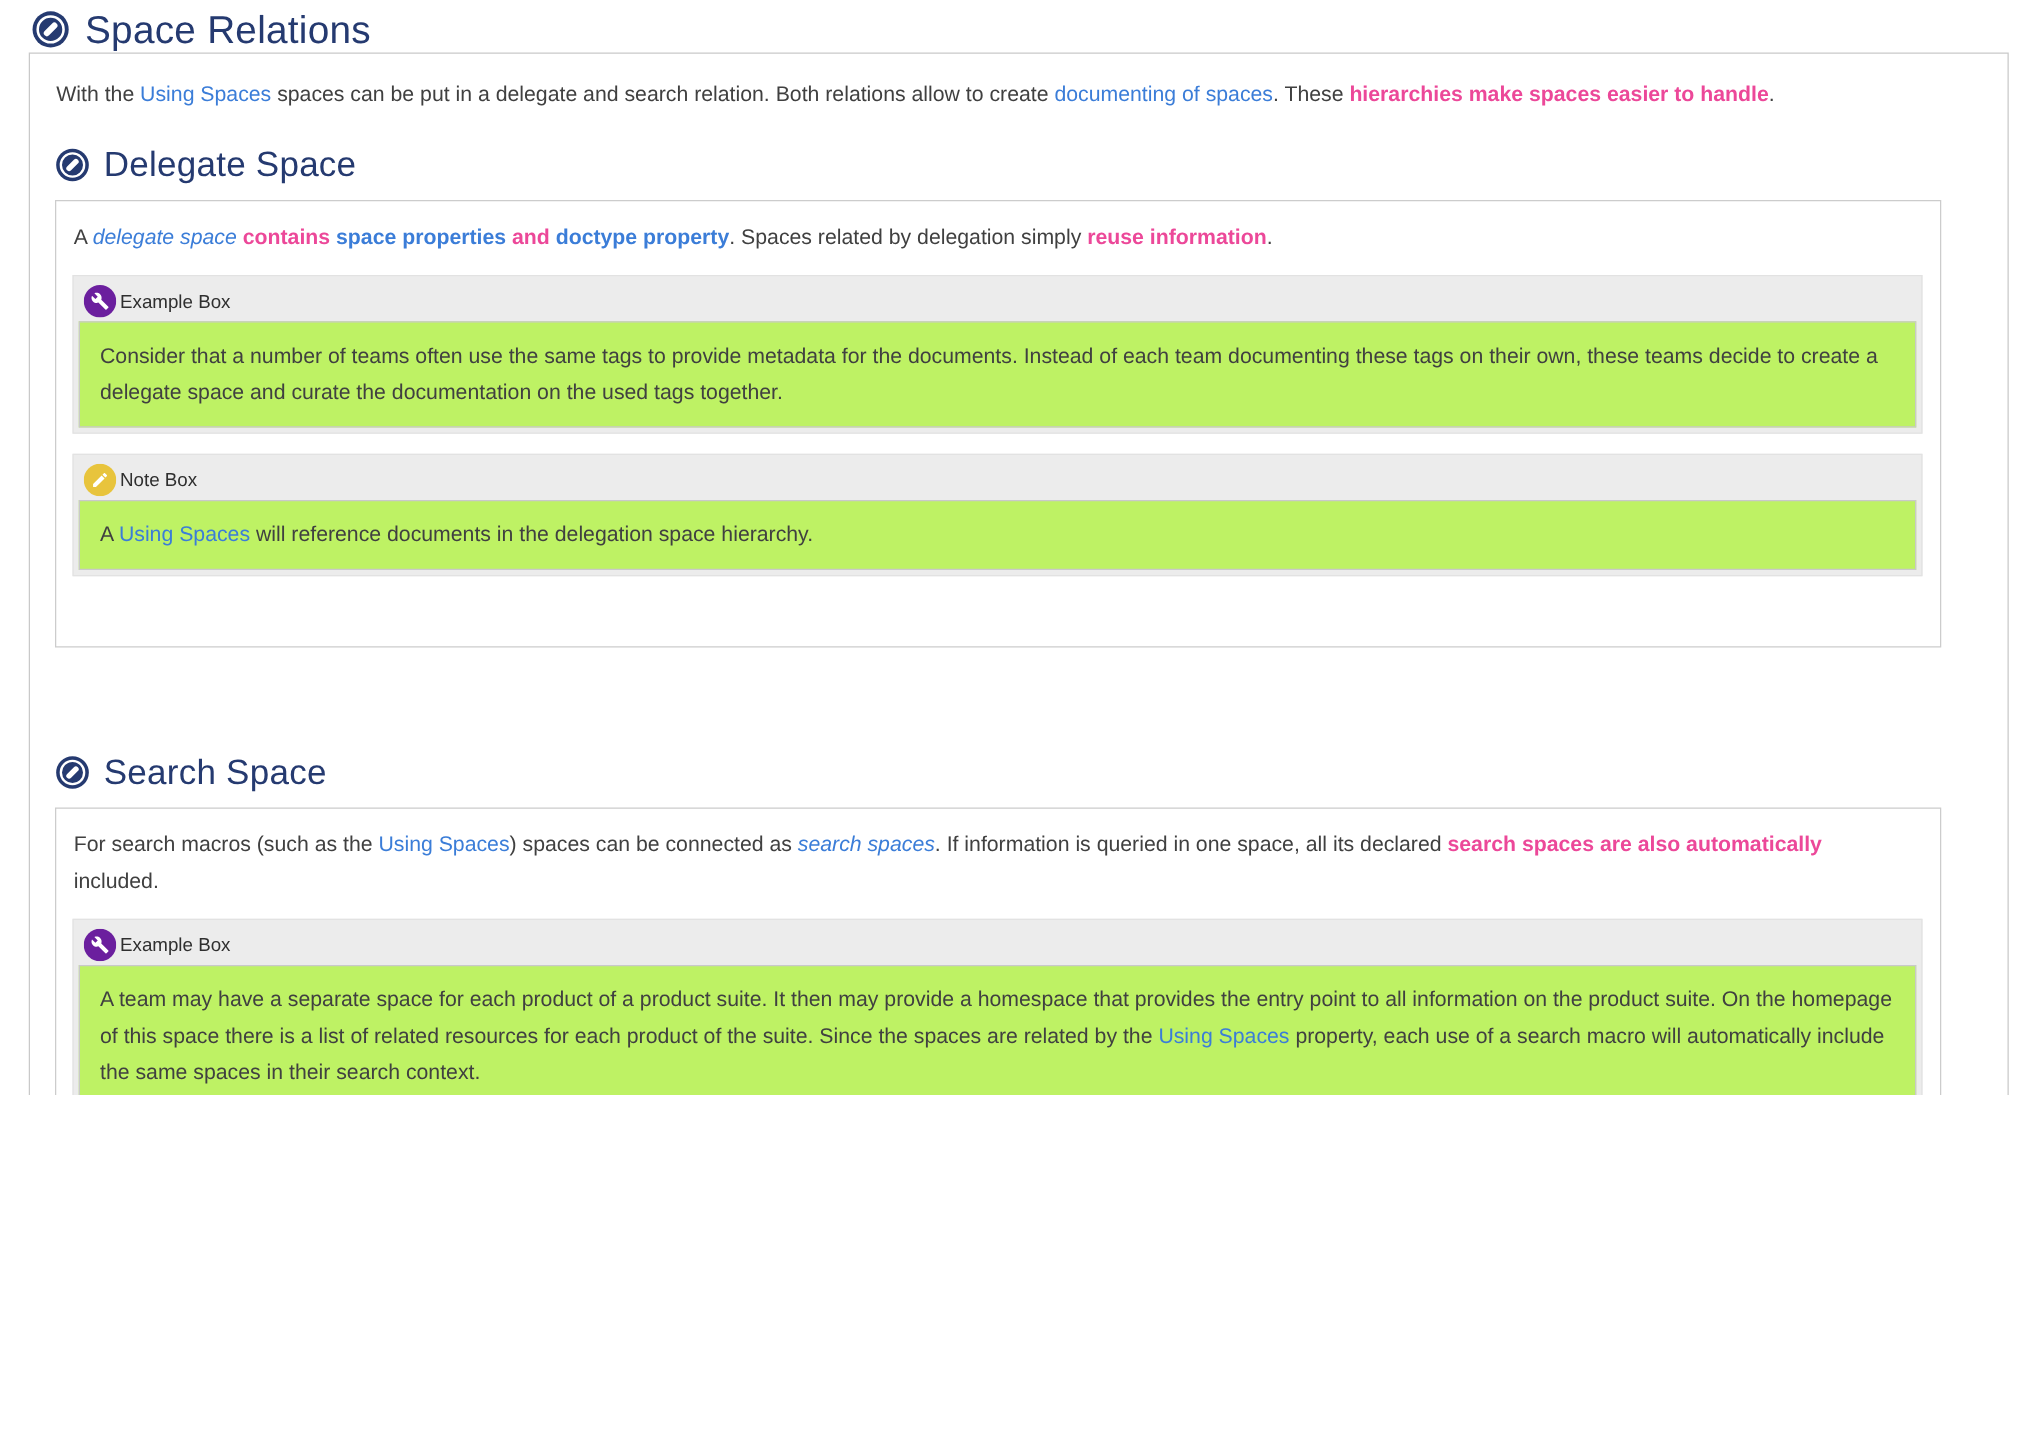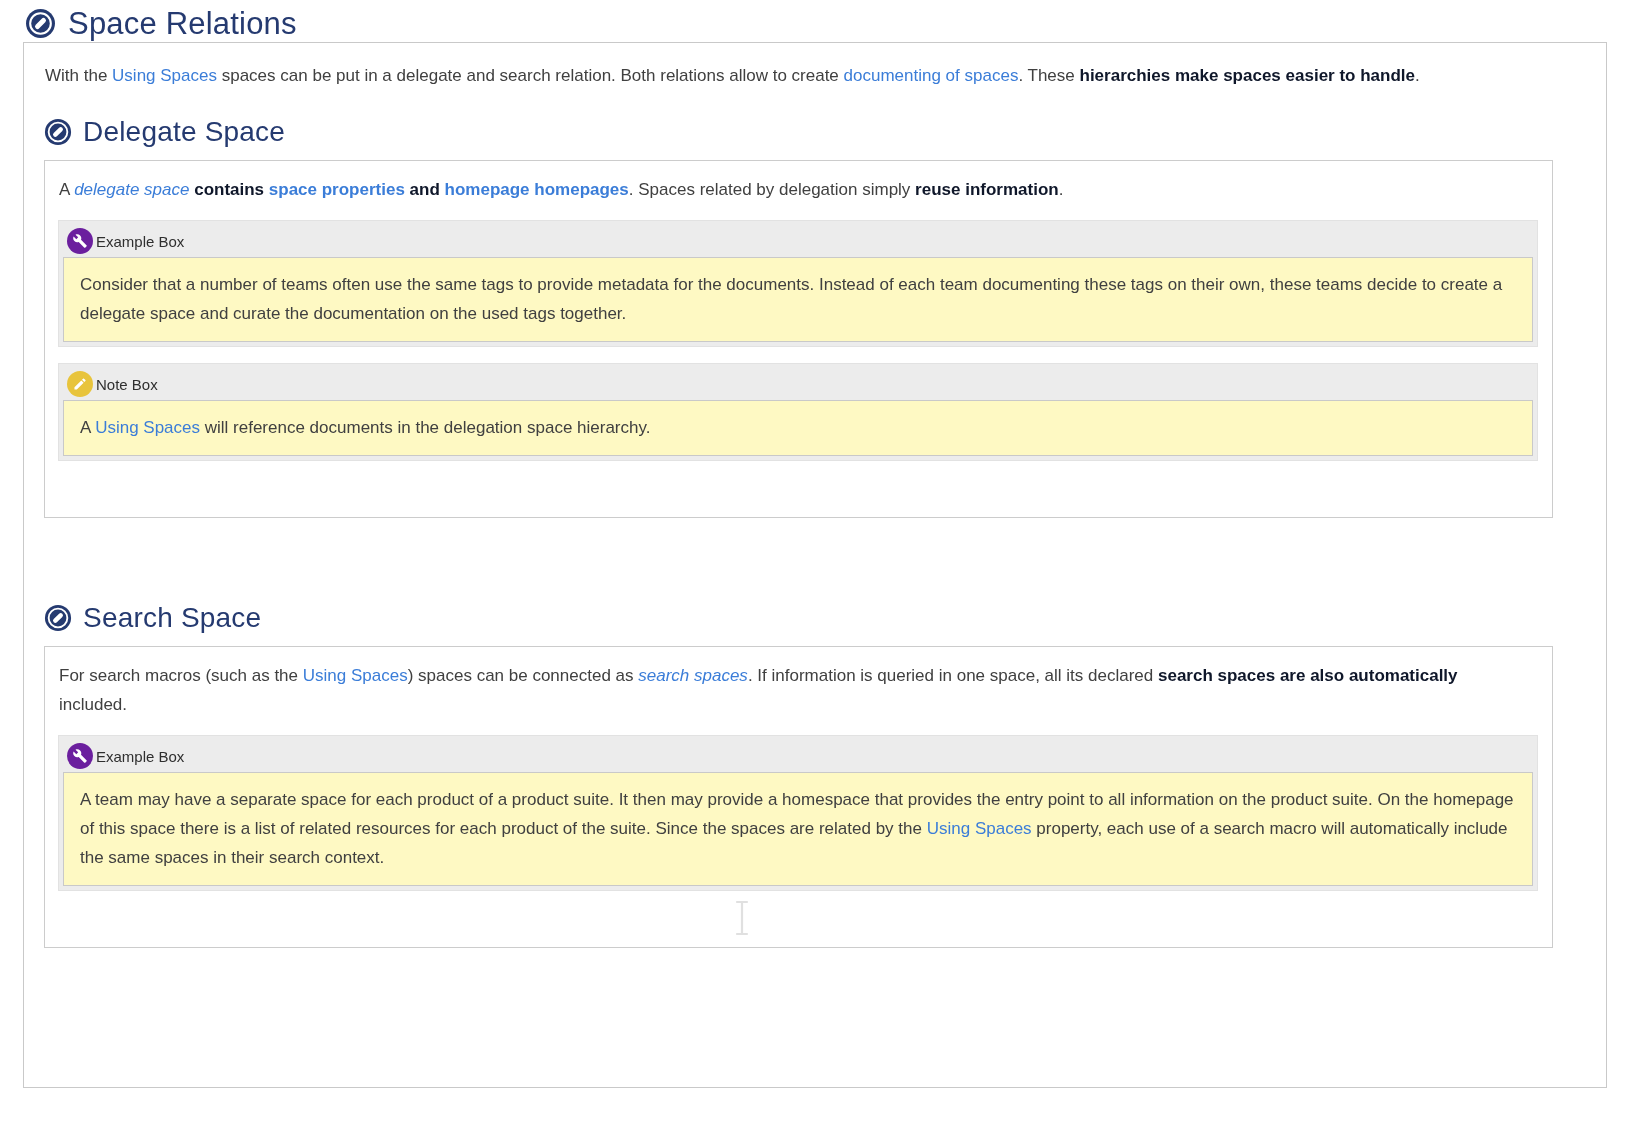--- a/index.html
+++ b/index.html
@@ -3,21 +3,21 @@
 <meta charset="utf-8">
 <style>
   * { box-sizing: border-box; }
   html, body {
     margin: 0; padding: 0;
     width: 1628px; height: 1144px;
     background: #ffffff;
     font-family: "Liberation Sans", sans-serif;
     color: #404040;
   }
-  .page { position: relative; width: 1628px; height: 1144px; overflow: hidden; }
+  .page { position: relative; width: 1628px; height: 876px; overflow: hidden; }
 
   
   .h1row { display: flex; align-items: center; gap: 12px; padding: 7px 0 0 25px; height: 40px; }
   .h1txt { font-size: 31px; font-weight: 500; color: #253a70; letter-spacing: 0.2px; }
   .h2row { display: flex; align-items: center; gap: 11px; margin: 26px 0 10px 0; }
   .h2row.search-gap { margin-top: 84px; }
   .h2txt { font-size: 28px; font-weight: 500; color: #253a70; letter-spacing: 0.2px; }
   .hicon { display: inline-flex; flex: 0 0 auto; }
 
   
@@ -28,21 +28,21 @@
     padding: 14px 20px 56px 20px;
     min-height: 1046px;
   }
 
   .body { font-size: 17px; line-height: 29px; color: #404040; margin: 0; }
   .intro { margin: 4px 0 0 1px; max-width: 1462px; }
 
   .lnk { color: #3b7dd8; text-decoration: none; cursor: pointer; }
   .lnk.it { font-style: italic; }
   .lnk.b { font-weight: bold; }
-  .bld { font-weight: bold; color: #0f172a; }
+  .bld { font-weight: bold; color: #ec4899; }
 
   .section-box {
     border: 1px solid #cccccc;
     background: #ffffff;
     margin: 12px 0 0 0;
     padding: 12px 14px 56px 13px;
     max-width: 1509px;
   }
   .section-box .para { margin: 2px 0 0 1px; max-width: 1462px; }
   .section-box .para2 { margin: 22px 0 0 1px; max-width: 1462px; }
@@ -50,21 +50,21 @@
   
   .macro {
     background: #ececec;
     border: 1px solid #e2e2e2;
     margin: 16px 0 0 0;
     padding: 4px;
   }
   .macro-header { display: flex; align-items: center; gap: 3px; height: 32px; padding: 0 4px; }
   .macro-title { font-size: 15px; color: #2f2f2f; }
   .macro-body {
-    background: #fef9c3;
+    background: #bef264;
     border: 1px solid #c9c9c9;
     padding: 12px 16px 13px 16px;
     font-size: 17px; line-height: 29px; color: #404040;
   }
 
   
   .ibeam { position: absolute; left: 733px; top: 899px; opacity: 0.75; pointer-events: none; }
 </style>
 </head>
 <body>
@@ -92,21 +92,21 @@
           <circle cx="15" cy="15" r="14" fill="#253a70"></circle>
           <circle cx="15" cy="15" r="10" fill="none" stroke="#ffffff" stroke-width="2"></circle>
           <rect x="8.5" y="12.6" width="13" height="4.8" rx="2.4" fill="#ffffff" transform="rotate(-45 15 15)"></rect>
         </svg>
       </span>
       <span class="h2txt">Delegate Space</span>
     </div>
 
     <div class="section-box">
 
-      <p class="body para"><span>A </span><a href="#" class="lnk it">delegate space</a><span class="bld"> contains </span><a href="#" class="lnk b">space properties</a><span class="bld"> and </span><a href="#" class="lnk b">homepage homepages</a><span>. Spaces related by delegation simply </span><span class="bld">reuse information</span><span>.</span></p>
+      <p class="body para"><span>A </span><a href="#" class="lnk it">delegate space</a><span class="bld"> contains </span><a href="#" class="lnk b">space properties</a><span class="bld"> and </span><a href="#" class="lnk b">doctype property</a><span>. Spaces related by delegation simply </span><span class="bld">reuse information</span><span>.</span></p>
 
       <div class="macro">
         <div class="macro-header">
           <span class="hicon">
             <svg width="26" height="26" viewBox="0 0 26 26">
               <circle cx="13" cy="13" r="13" fill="#6b1f9e"></circle>
               <g transform="translate(5.6,5.6) scale(0.62)" fill="#ffffff">
                 <path d="M22.7 19l-9.1-9.1c.9-2.3.4-5-1.5-6.9-2-2-5-2.4-7.4-1.3L9 6 6 9 1.6 4.7C.4 7.1.9 10.1 2.9 12.1c1.9 1.9 4.6 2.4 6.9 1.5l9.1 9.1c.4.4 1 .4 1.4 0l2.3-2.3c.5-.4.5-1.1.1-1.4z"></path>
               </g>
             </svg>

